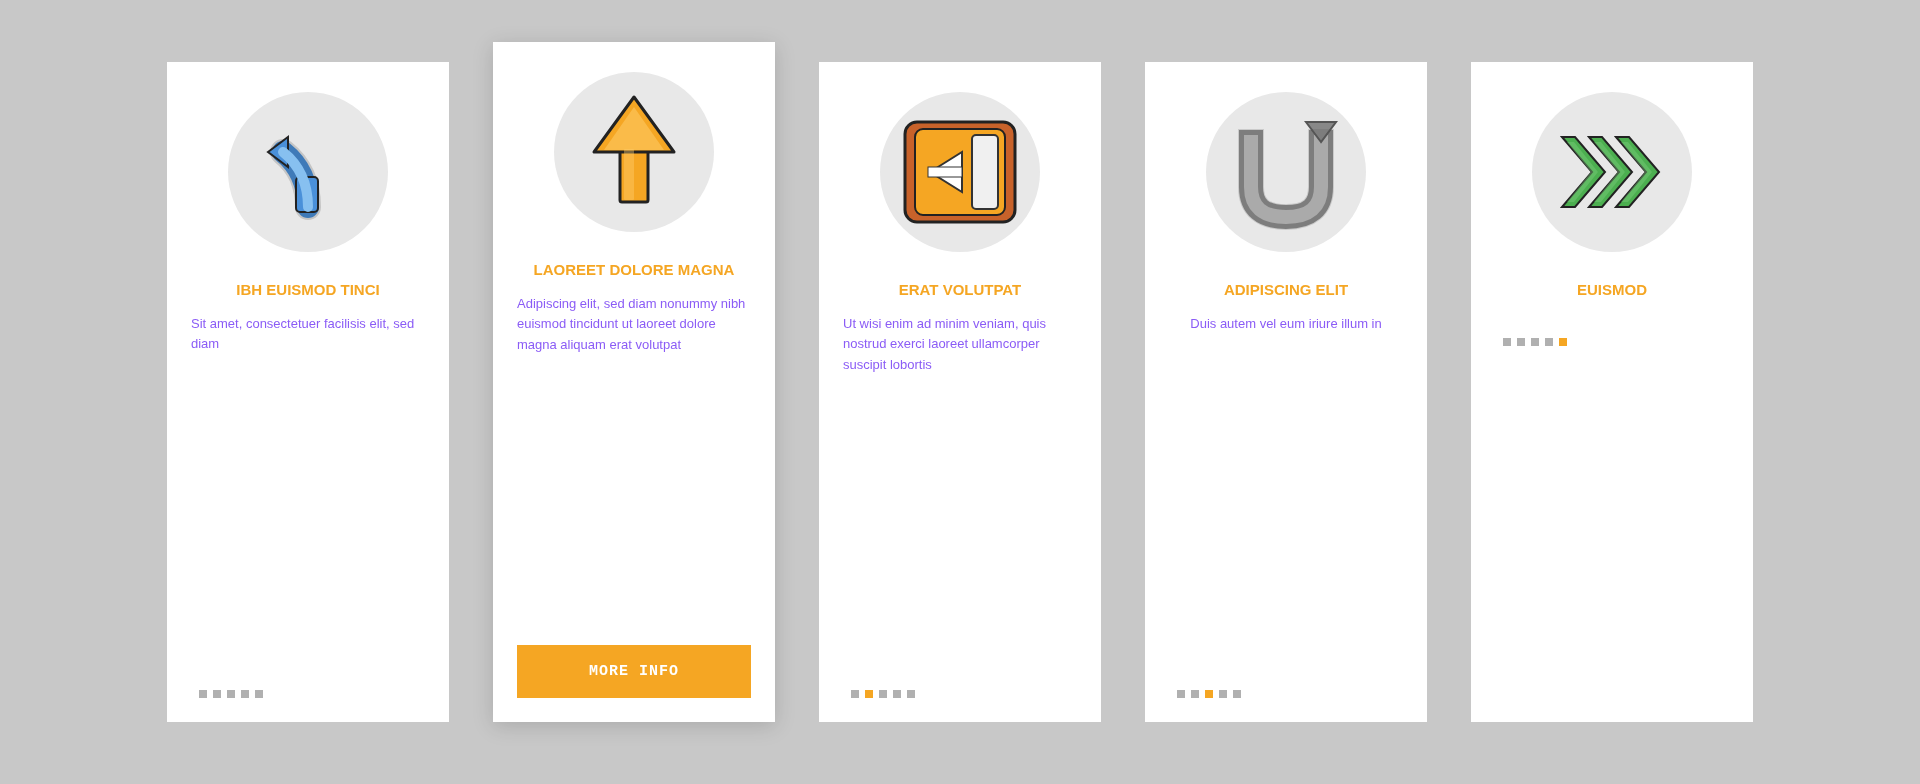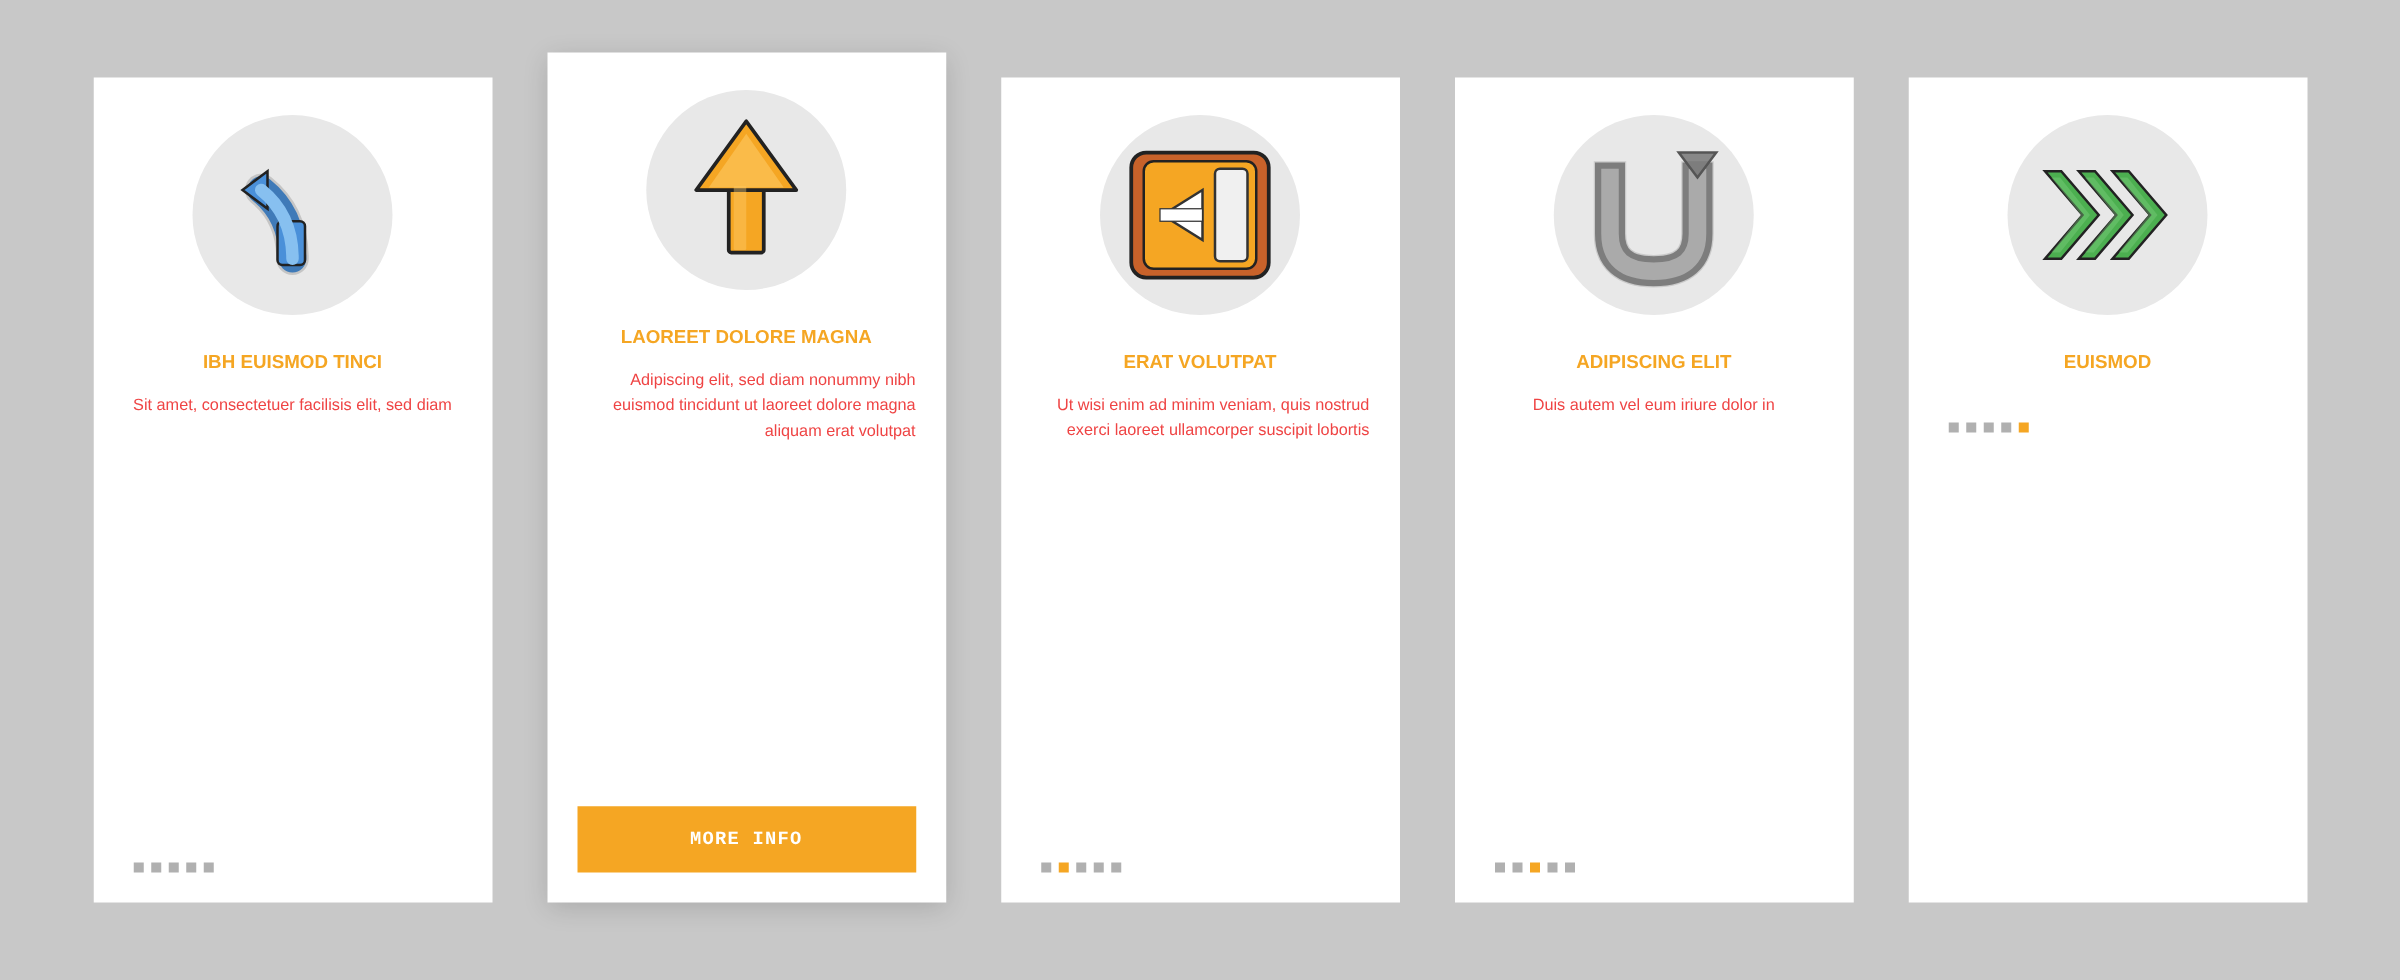--- a/index.html
+++ b/index.html
@@ -16,21 +16,21 @@
 
     .cards-container {
       display: flex;
       gap: 0px;
       align-items: stretch;
       padding: 40px 60px;
     }
 
     .card {
       background: #fff;
-      width: 319px;
+      width: 282px;
       min-height: 640px;
       display: flex;
       flex-direction: column;
       align-items: center;
       padding: 30px 24px 24px;
       position: relative;
       margin: 0 22px;
     }
 
     .card.active {
@@ -57,22 +57,22 @@
       font-weight: 700;
       color: #f5a623;
       text-align: center;
       text-transform: uppercase;
       margin-bottom: 14px;
       line-height: 1.3;
     }
 
     .card-text {
       font-size: 13px;
-      color: #ef4444;
-      text-align: right;
+      color: #8b5cf6;
+      text-align: left;
       line-height: 1.6;
       flex: 1;
     }
 
     .more-info-btn {
       background: #f5a623;
       color: #fff;
       font-size: 15px;
       font-weight: 700;
       letter-spacing: 1px;
@@ -186,21 +186,21 @@
         <path d="M25,30 L25,75 Q25,105 60,105 Q95,105 95,75 L95,30" stroke="#888" stroke-width="24" fill="none" stroke-linecap="square"></path>
 
         <path d="M25,30 L25,75 Q25,105 60,105 Q95,105 95,75 L95,30" stroke="#c0c0c0" stroke-width="14" fill="none" stroke-linecap="square"></path>
 
         <polygon points="95,30 80,10 110,10" fill="#888" stroke="#555" stroke-width="2"></polygon>
 
         <path d="M25,30 L25,75 Q25,105 60,105 Q95,105 95,75 L95,30" stroke="#555" stroke-width="26" fill="none" stroke-linecap="square" opacity="0.2"></path>
       </svg>
     </div>
     <div class="card-title">ADIPISCING ELIT</div>
-    <div class="card-text">Duis autem vel eum iriure dolor in</div>
+    <div class="card-text">Duis autem vel eum iriure illum in</div>
     <div class="dots-row">
       <div class="dot gray"></div>
       <div class="dot gray"></div>
       <div class="dot orange"></div>
       <div class="dot gray"></div>
       <div class="dot gray"></div>
     </div>
   </div>
 
   <div class="card">

